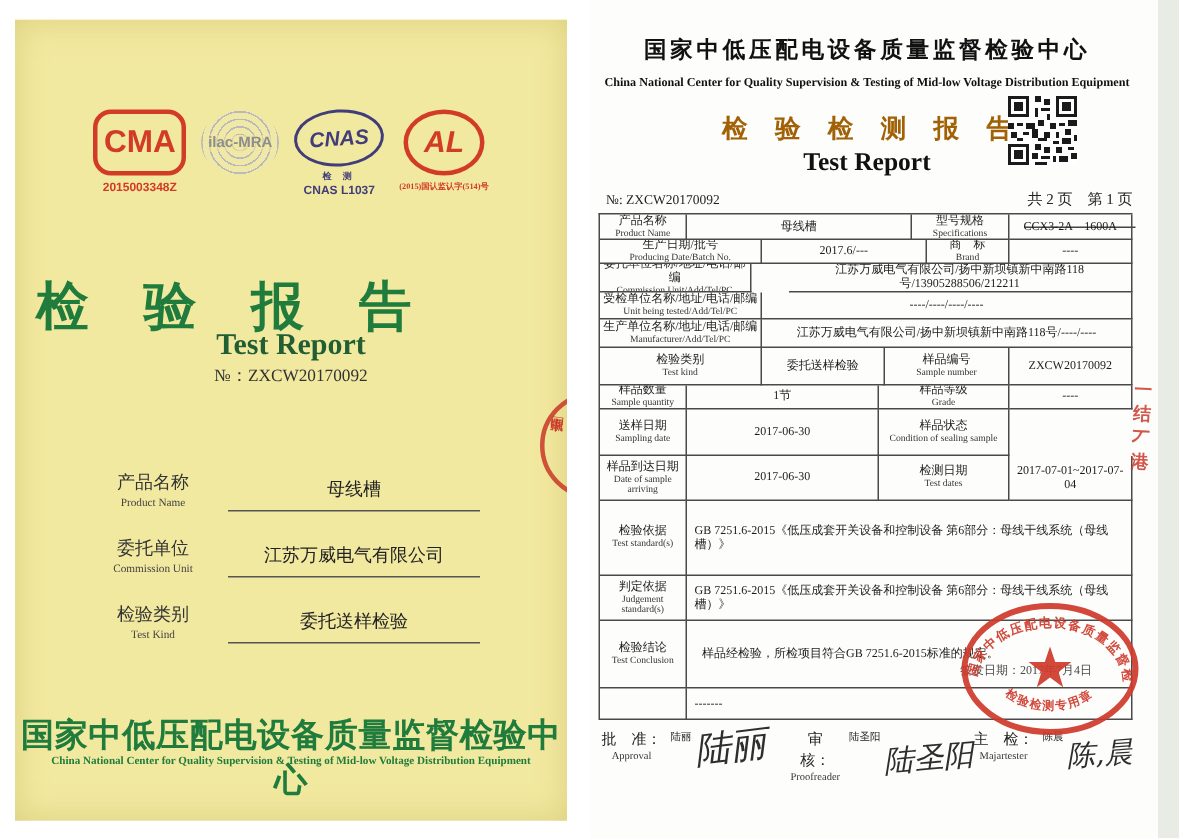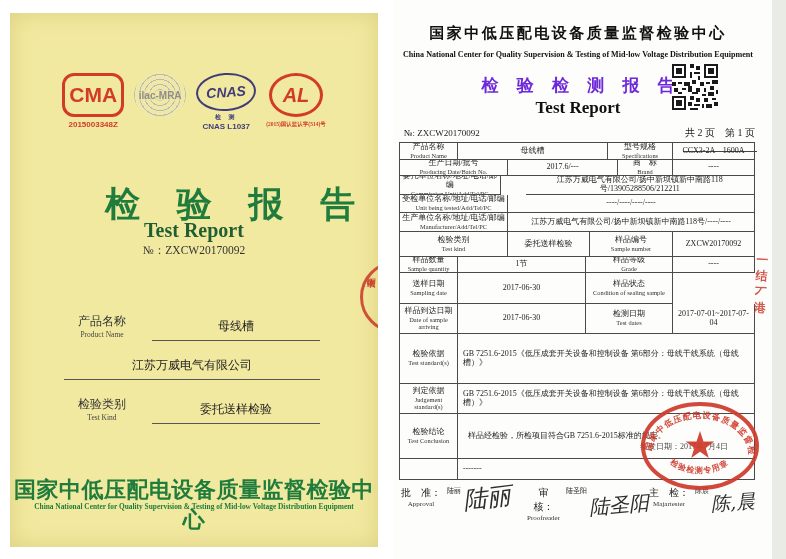--- a/index.html
+++ b/index.html
@@ -28,21 +28,21 @@
   .cnas-text{font-size:14px;font-weight:bold;font-style:italic;color:#413d7a;
              font-family:"Liberation Sans",sans-serif;}
   .cnas-sub{font-size:6px;color:#413d7a;font-weight:bold;margin-top:2px;letter-spacing:3px;}
   .cnas-code{font-size:8px;color:#413d7a;font-weight:bold;
              font-family:"Liberation Sans",sans-serif;text-align:center;}
   .al-oval{width:48px;height:38px;border:3px solid #d23b27;border-radius:50%;
            display:flex;align-items:center;justify-content:center;}
   .al-text{font-size:20px;font-weight:bold;color:#d23b27;font-style:italic;
            font-family:"Liberation Sans",sans-serif;}
   .al-code{font-size:5.5px;color:#d23b27;font-weight:bold;margin-top:4px;}
-  .lp-title{position:absolute;left:0;top:168px;width:440px;text-align:center;
+  .lp-title{position:absolute;left:0;top:168px;width:440px;text-align:left;
             font-size:35px;font-weight:bold;color:#1f7c3c;letter-spacing:14px;text-indent:14px;}
   .lp-title-en{position:absolute;left:0;top:206px;width:368px;text-align:center;
                font-size:20px;font-weight:bold;color:#215e33;}
   .lp-no{position:absolute;left:0;top:230px;width:368px;text-align:center;
          font-size:11.5px;color:#333;}
   .lp-fields{position:absolute;left:48px;top:300px;width:262px;}
   .lp-field{display:flex;align-items:flex-end;margin-bottom:16px;}
   .lp-field-label{width:88px;text-align:center;padding-bottom:2px;}
   .lp-field-label .cn{font-size:12px;color:#333;}
   .lp-field-label .en{font-size:7.5px;color:#444;}
@@ -58,21 +58,21 @@
   .lp-stamp-ch{position:absolute;left:6px;top:18px;width:12px;font-size:9px;line-height:10px;
                color:rgba(200,55,40,.9);writing-mode:vertical-rl;transform:rotate(8deg);}
   
   .page-right{position:absolute;left:393px;top:0;width:393px;height:559px;background:#fdfdfc;}
   .edge-strip{position:absolute;left:379px;top:0;width:14px;height:559px;background:#e9ece4;}
   .rp-header{position:absolute;left:0;top:24px;width:370px;text-align:center;
              font-size:15px;font-weight:bold;letter-spacing:2.5px;color:#111;}
   .rp-header-en{position:absolute;left:0;top:50px;width:370px;text-align:center;
                 font-size:8.1px;font-weight:bold;color:#111;}
   .rp-title{position:absolute;left:0;top:74px;width:370px;text-align:center;
-            font-size:17px;font-weight:bold;letter-spacing:7px;text-indent:7px;color:#6d28d9;}
+            font-size:17px;font-weight:bold;letter-spacing:7px;text-indent:7px;color:#a16207;}
   .rp-title-en{position:absolute;left:0;top:98px;width:370px;text-align:center;
                font-size:17px;font-weight:bold;color:#111;}
   .qr{position:absolute;left:279px;top:64px;width:46px;height:46px;}
   .rp-no{position:absolute;left:11px;top:128px;font-size:9px;color:#222;}
   .rp-pageinfo{position:absolute;left:290px;top:126px;font-size:10px;color:#222;
                border-bottom:1px solid #444;padding:0 2px 11px 2px;text-align:right;}
   
   .rp-table{position:absolute;left:6px;top:142px;width:355px;
             border-top:1px solid #4a4a4a;border-left:1px solid #4a4a4a;
             font-size:8px;line-height:1.12;color:#1c1c1c;}
@@ -145,20 +145,24 @@
 
     <div class="lp-fields">
       <div class="lp-field">
         <div class="lp-field-label">
           <div class="cn">产品名称</div>
           <div class="en">Product Name</div>
         </div>
         <div class="lp-field-value">母线槽</div>
       </div>
       <div class="lp-field">
+        <div class="lp-field-label">
+          <div class="cn">委托单位</div>
+          <div class="en">Commission Unit</div>
+        </div>
         <div class="lp-field-value">江苏万威电气有限公司</div>
       </div>
       <div class="lp-field">
         <div class="lp-field-label">
           <div class="cn">检验类别</div>
           <div class="en">Test Kind</div>
         </div>
         <div class="lp-field-value">委托送样检验</div>
       </div>
     </div>

